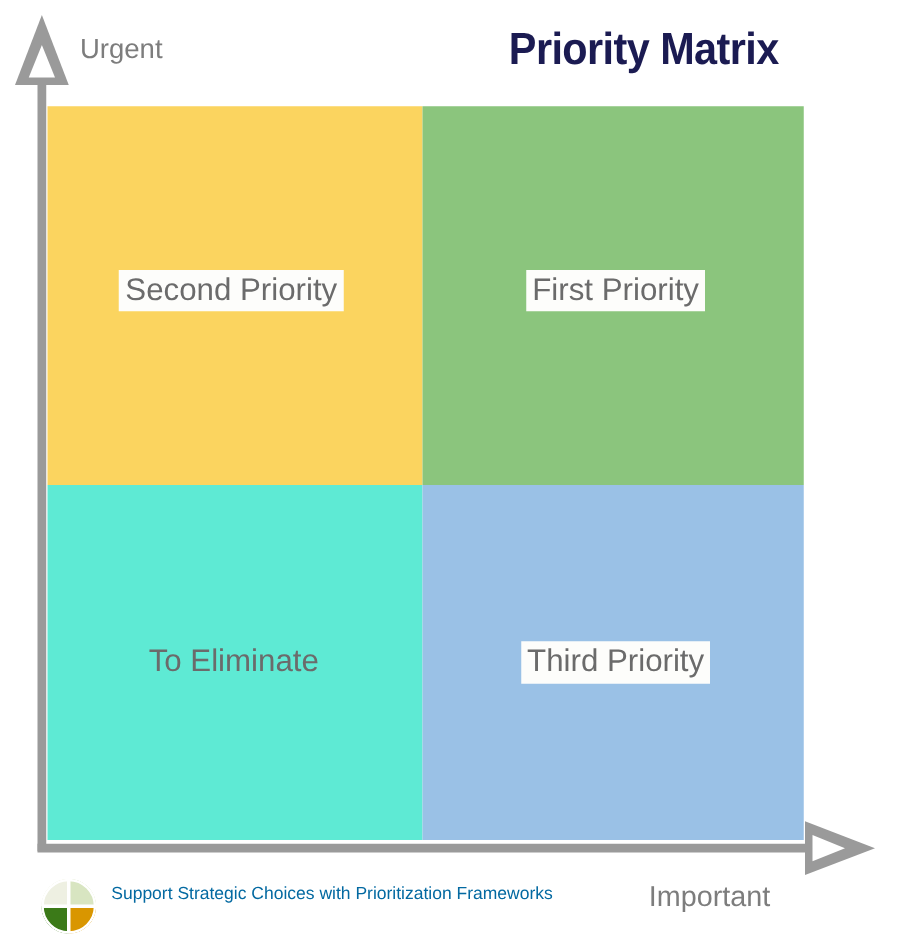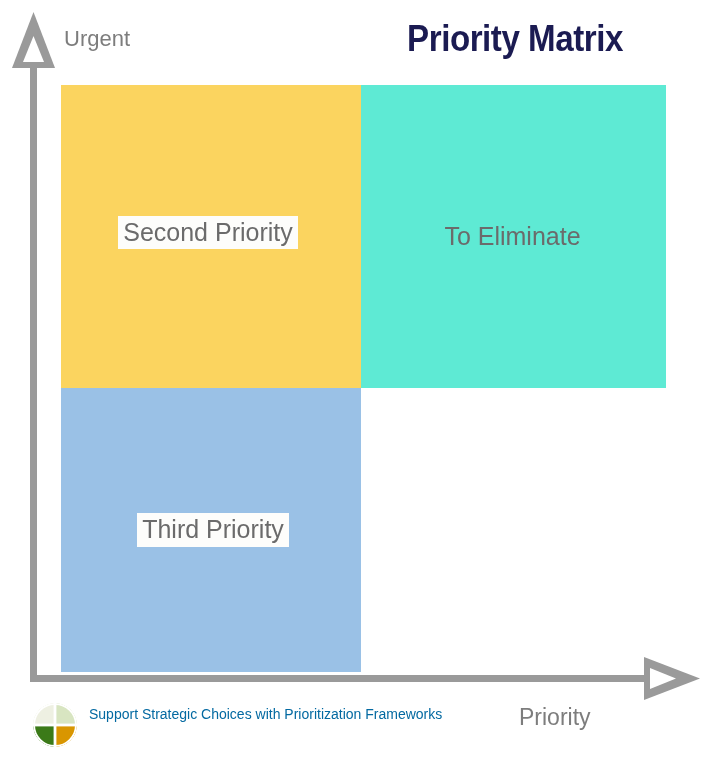--- a/index.html
+++ b/index.html
@@ -60,21 +60,20 @@
   
   .matrix {
     position: absolute;
     left: 38px;
     top: 85px;
     width: 579px;
     height: 587px;
     display: grid;
     grid-template-columns: 300px 305px;
     grid-template-rows: 303px 284px;
-    padding-left: 23px;
   }
   .quadrant {
     position: relative;
     display: flex;
     align-items: center;
     justify-content: center;
   }
   .quadrant .q-label {
     font-family: "Liberation Sans", sans-serif;
     font-size: 25px;
@@ -129,21 +128,21 @@
   }
 </style>
 </head>
 <body>
 
 <div id="canvas">
 
   <div class="title">Priority Matrix</div>
 
   <div class="axis-label urgent">Urgent</div>
-  <div class="axis-label important">Priority</div>
+  <div class="axis-label important">Important</div>
 
   <svg class="axis-svg" viewBox="0 0 720 761">
 
     <rect x="30" y="57" width="7" height="624" fill="#9a9a9a"></rect>
 
     <rect x="30" y="675" width="641" height="7" fill="#9a9a9a"></rect>
 
     <g>
       <path d="M33.5 12 L55 68 L12 68 Z" fill="#9a9a9a"></path>
       <path d="M33.5 36 L44 62 L23 62 Z" fill="#ffffff"></path>
@@ -154,20 +153,23 @@
       <path d="M676 678.5 L650 689 L650 668 Z" fill="#ffffff"></path>
     </g>
   </svg>
 
   <div class="matrix">
 
     <div class="quadrant q-second boxed">
       <span class="q-label">Second Priority</span>
     </div>
 
+    <div class="quadrant q-first boxed">
+      <span class="q-label">First Priority</span>
+    </div>
 
     <div class="quadrant q-elim">
       <span class="q-label">To Eliminate</span>
     </div>
 
     <div class="quadrant q-third boxed">
       <span class="q-label">Third Priority</span>
     </div>
 
   </div>

